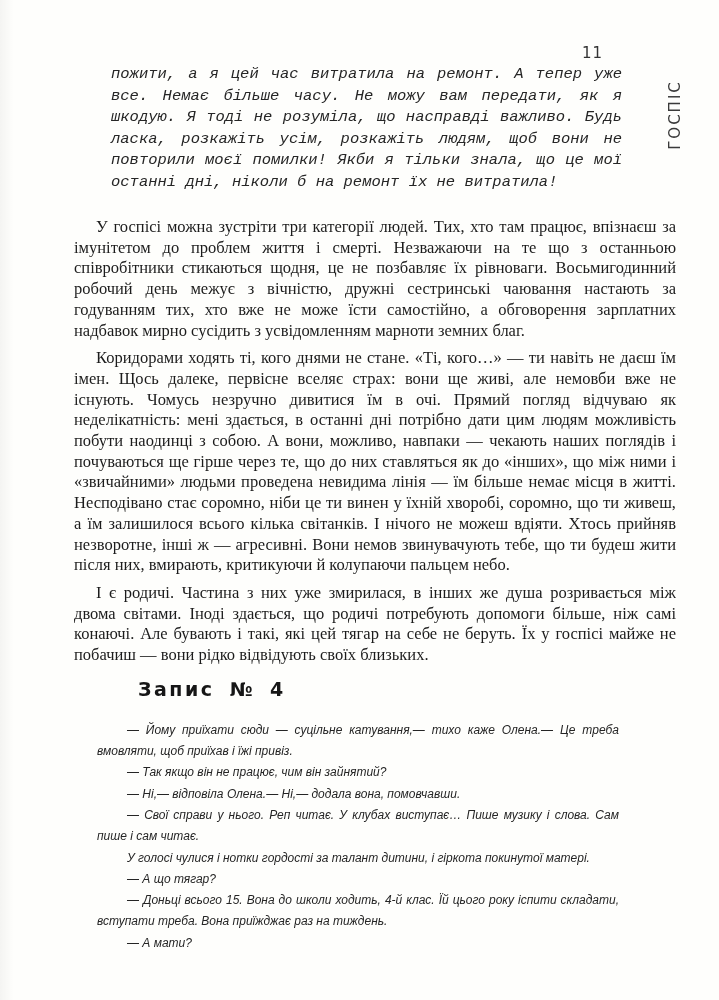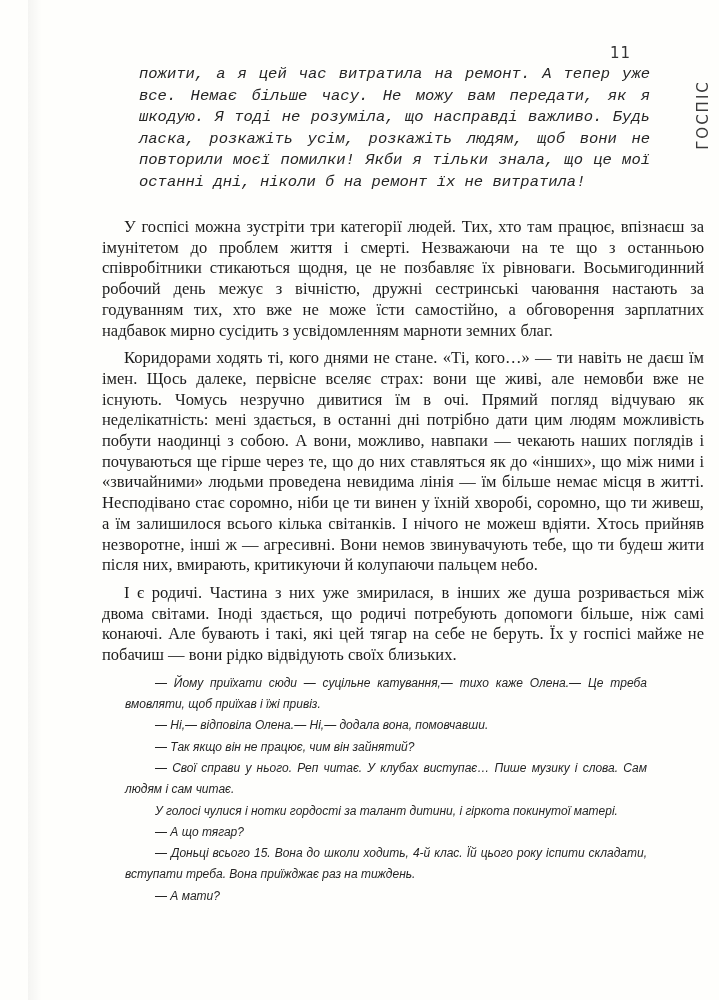--- a/index.html
+++ b/index.html
@@ -7,21 +7,20 @@
   body {
     background:#fefefc;
     color:#1c1c1c;
     font-family:"Liberation Serif", serif;
     overflow:hidden;
   }
   .page {
     position:relative;
     width:639px; height:1000px;
     background:linear-gradient(90deg, rgba(0,0,0,0.04) 0, rgba(0,0,0,0) 14px), #fefefc;
-    margin-left:28px;
   }
   .page-number {
     position:absolute;
     top:44px; right:36px;
     font-family:"DejaVu Sans", sans-serif;
     font-size:15px; color:#333;
     letter-spacing:1px;
   }
   .margin-label {
     position:absolute;
@@ -85,26 +84,27 @@
   <div class="content">
 
     <p class="quote">пожити, а я цей час витратила на ремонт. А тепер уже все. Немає більше часу. Не можу вам передати, як я шкодую. Я тоді не розуміла, що насправді важливо. Будь ласка, розкажіть усім, розкажіть людям, щоб вони не повторили моєї помилки! Якби я тільки знала, що це мої останні дні, ніколи б на ремонт їх не витратила!</p>
 
     <p class="body-p">У госпісі можна зустріти три категорії людей. Тих, хто там працює, впізнаєш за імунітетом до проблем життя і смерті. Незважаючи на те що з останньою співробітники стикаються щодня, це не позбавляє їх рівноваги. Восьмигодинний робочий день межує з вічністю, дружні сестринські чаювання настають за годуванням тих, хто вже не може їсти самостійно, а обговорення зарплатних надбавок мирно сусідить з усвідомленням марноти земних благ.</p>
 
     <p class="body-p">Коридорами ходять ті, кого днями не стане. «Ті, кого…» — ти навіть не даєш їм імен. Щось далеке, первісне вселяє страх: вони ще живі, але немовби вже не існують. Чомусь незручно дивитися їм в очі. Прямий погляд відчуваю як неделікатність: мені здається, в останні дні потрібно дати цим людям можливість побути наодинці з собою. А вони, можливо, навпаки — чекають наших поглядів і почуваються ще гірше через те, що до них ставляться як до «інших», що між ними і «звичайними» людьми проведена невидима лінія — їм більше немає місця в житті. Несподівано стає соромно, ніби це ти винен у їхній хворобі, соромно, що ти живеш, а їм залишилося всього кілька світанків. І нічого не можеш вдіяти. Хтось прийняв незворотне, інші ж — агресивні. Вони немов звинувачують тебе, що ти будеш жити після них, вмирають, критикуючи й колупаючи пальцем небо.</p>
 
     <p class="body-p">І є родичі. Частина з них уже змирилася, в інших же душа розривається між двома світами. Іноді здається, що родичі потребують допомоги більше, ніж самі конаючі. Але бувають і такі, які цей тягар на себе не беруть. Їх у госпісі майже не побачиш — вони рідко відвідують своїх близьких.</p>
 
+    <h2 class="heading">Запис № 4</h2>
 
     <div class="dialogue">
       <p>— Йому приїхати сюди — суцільне катування,— тихо каже Олена.— Це треба вмовляти, щоб приїхав і їжі привіз.</p>
+      <p>— Так якщо він не працює, чим він зайнятий?</p>
       <p>— Ні,— відповіла Олена.— Ні,— додала вона, помовчавши.</p>
-      <p>— Так якщо він не працює, чим він зайнятий?</p>
-      <p>— Свої справи у нього. Реп читає. У клубах виступає… Пише музику і слова. Сам людям і сам читає.</p>
+      <p>— Свої справи у нього. Реп читає. У клубах виступає… Пише музику і слова. Сам пише і сам читає.</p>
       <p>У голосі чулися і нотки гордості за талант дитини, і гіркота покинутої матері.</p>
       <p>— А що тягар?</p>
       <p>— Доньці всього 15. Вона до школи ходить, 4-й клас. Їй цього року іспити складати, вступати треба. Вона приїжджає раз на тиждень.</p>
       <p>— А мати?</p>
     </div>
 
   </div>
 </div>
 
 </body></html>

